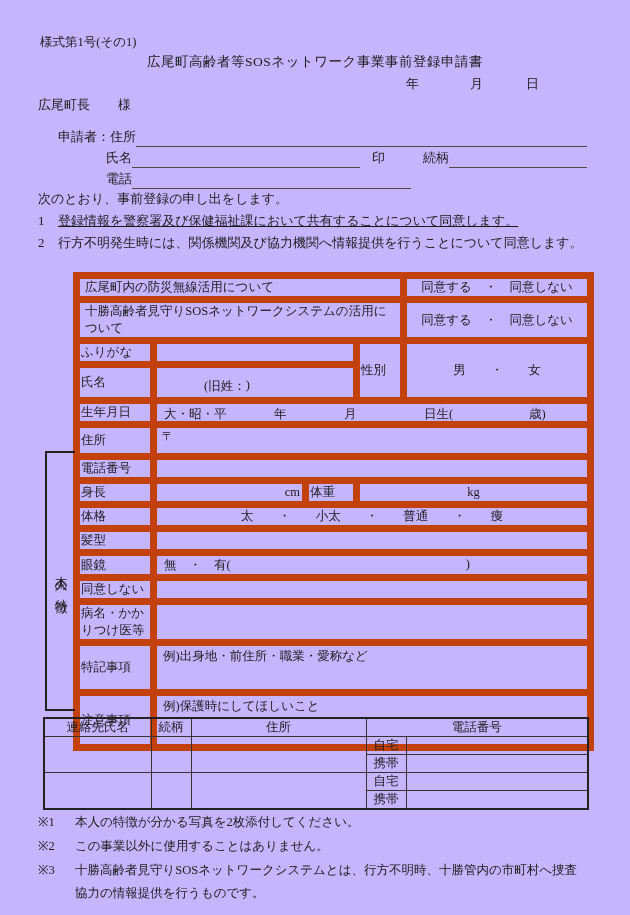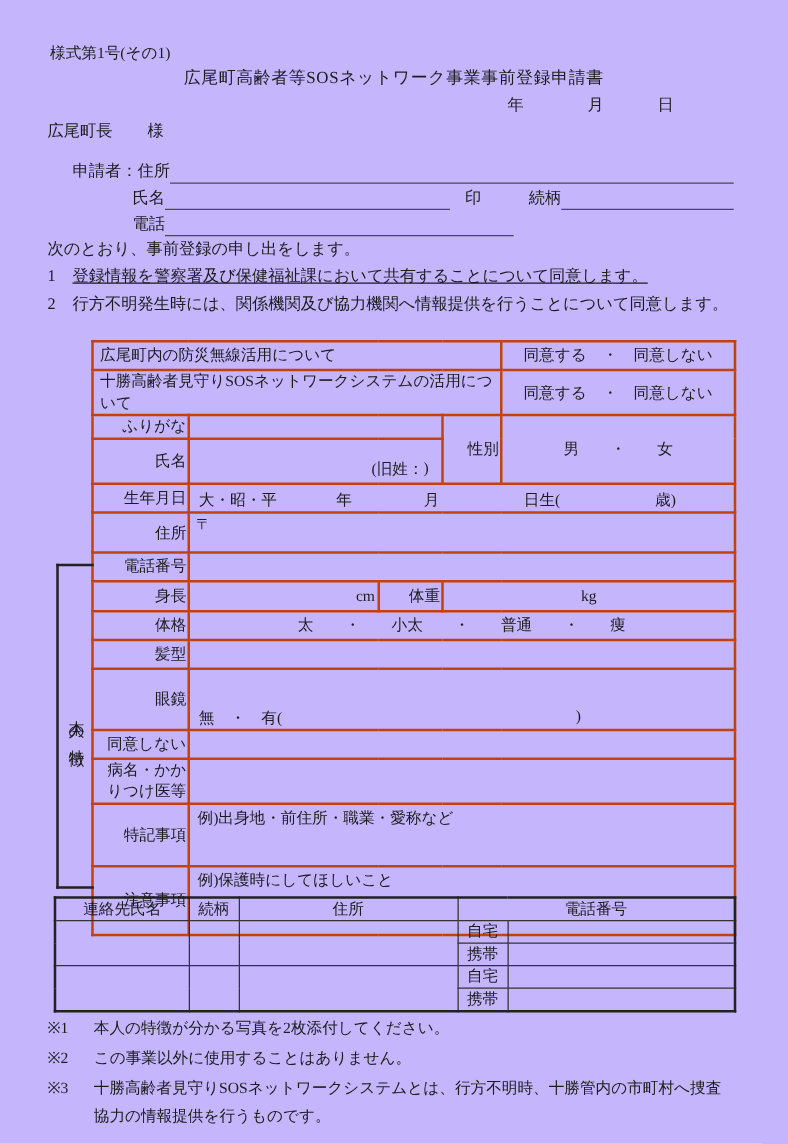--- a/index.html
+++ b/index.html
@@ -38,34 +38,34 @@
   .stmt0{top:190px;} .stmt1{top:212px;text-decoration:underline;} .stmt2{top:234px;}
   
   .regno{left:250px;top:250px;width:337px;height:23px;display:flex;
          border:1px solid #333;border-bottom:none;font-size:12px;}
   .regno .lab{width:103px;border-right:1px solid #333;display:flex;align-items:center;justify-content:center;}
   .regno .val{flex:1;}
   
   table{border-collapse:collapse;table-layout:fixed;}
   .main-table{position:absolute;left:73px;top:272px;width:514px;
               font-size:12.5px;border:2px solid #222;}
-  .main-table td{border:2px solid #c2410c;padding:0 2px;overflow:hidden;}
-  td.lab{text-align:right;padding:0 1px;}
+  .main-table td{border:7px solid #c2410c;padding:0 2px;overflow:hidden;}
+  td.lab{text-align:left;padding:0 1px;}
   td.left{text-align:left;padding-left:5px;}
   td.opt{text-align:center;border-left-style:dotted;}
   td.center{text-align:center;}
   td.vtop{vertical-align:top;}
   td.vbot{vertical-align:bottom;}
-  .maiden{display:flex;justify-content:flex-end;padding:0 8px 2px 45px;}
+  .maiden{display:flex;justify-content:flex-start;padding:0 8px 2px 45px;}
   .birth-line{position:relative;height:16px;text-decoration:underline;}
   .birth-line span{position:absolute;bottom:-2px;white-space:nowrap;}
   .b1{left:5px;} .b2{left:115px;} .b3{left:185px;} .b4{left:265px;} .b5{left:370px;}
   .postal{font-size:11.5px;padding:1px 0 0 3px;}
   .cm-cell{text-align:right;padding-right:18px;}
-  .glasses-line{display:flex;padding-left:5px;margin-top:30px;}
+  .glasses-line{display:flex;padding-left:5px;}
   .glasses-gap{width:235px;}
   .example{padding:2px 0 0 4px;}
   
   .pf-cell{left:45px;top:451px;width:28px;height:256px;
            border:2px solid #222;border-right:none;
            display:flex;align-items:center;justify-content:center;
            font-size:12.5px;}
   .pf-text{writing-mode:vertical-rl;text-orientation:upright;letter-spacing:3px;line-height:1;}
   
   .contact-table{position:absolute;left:43px;top:717px;width:544px;

